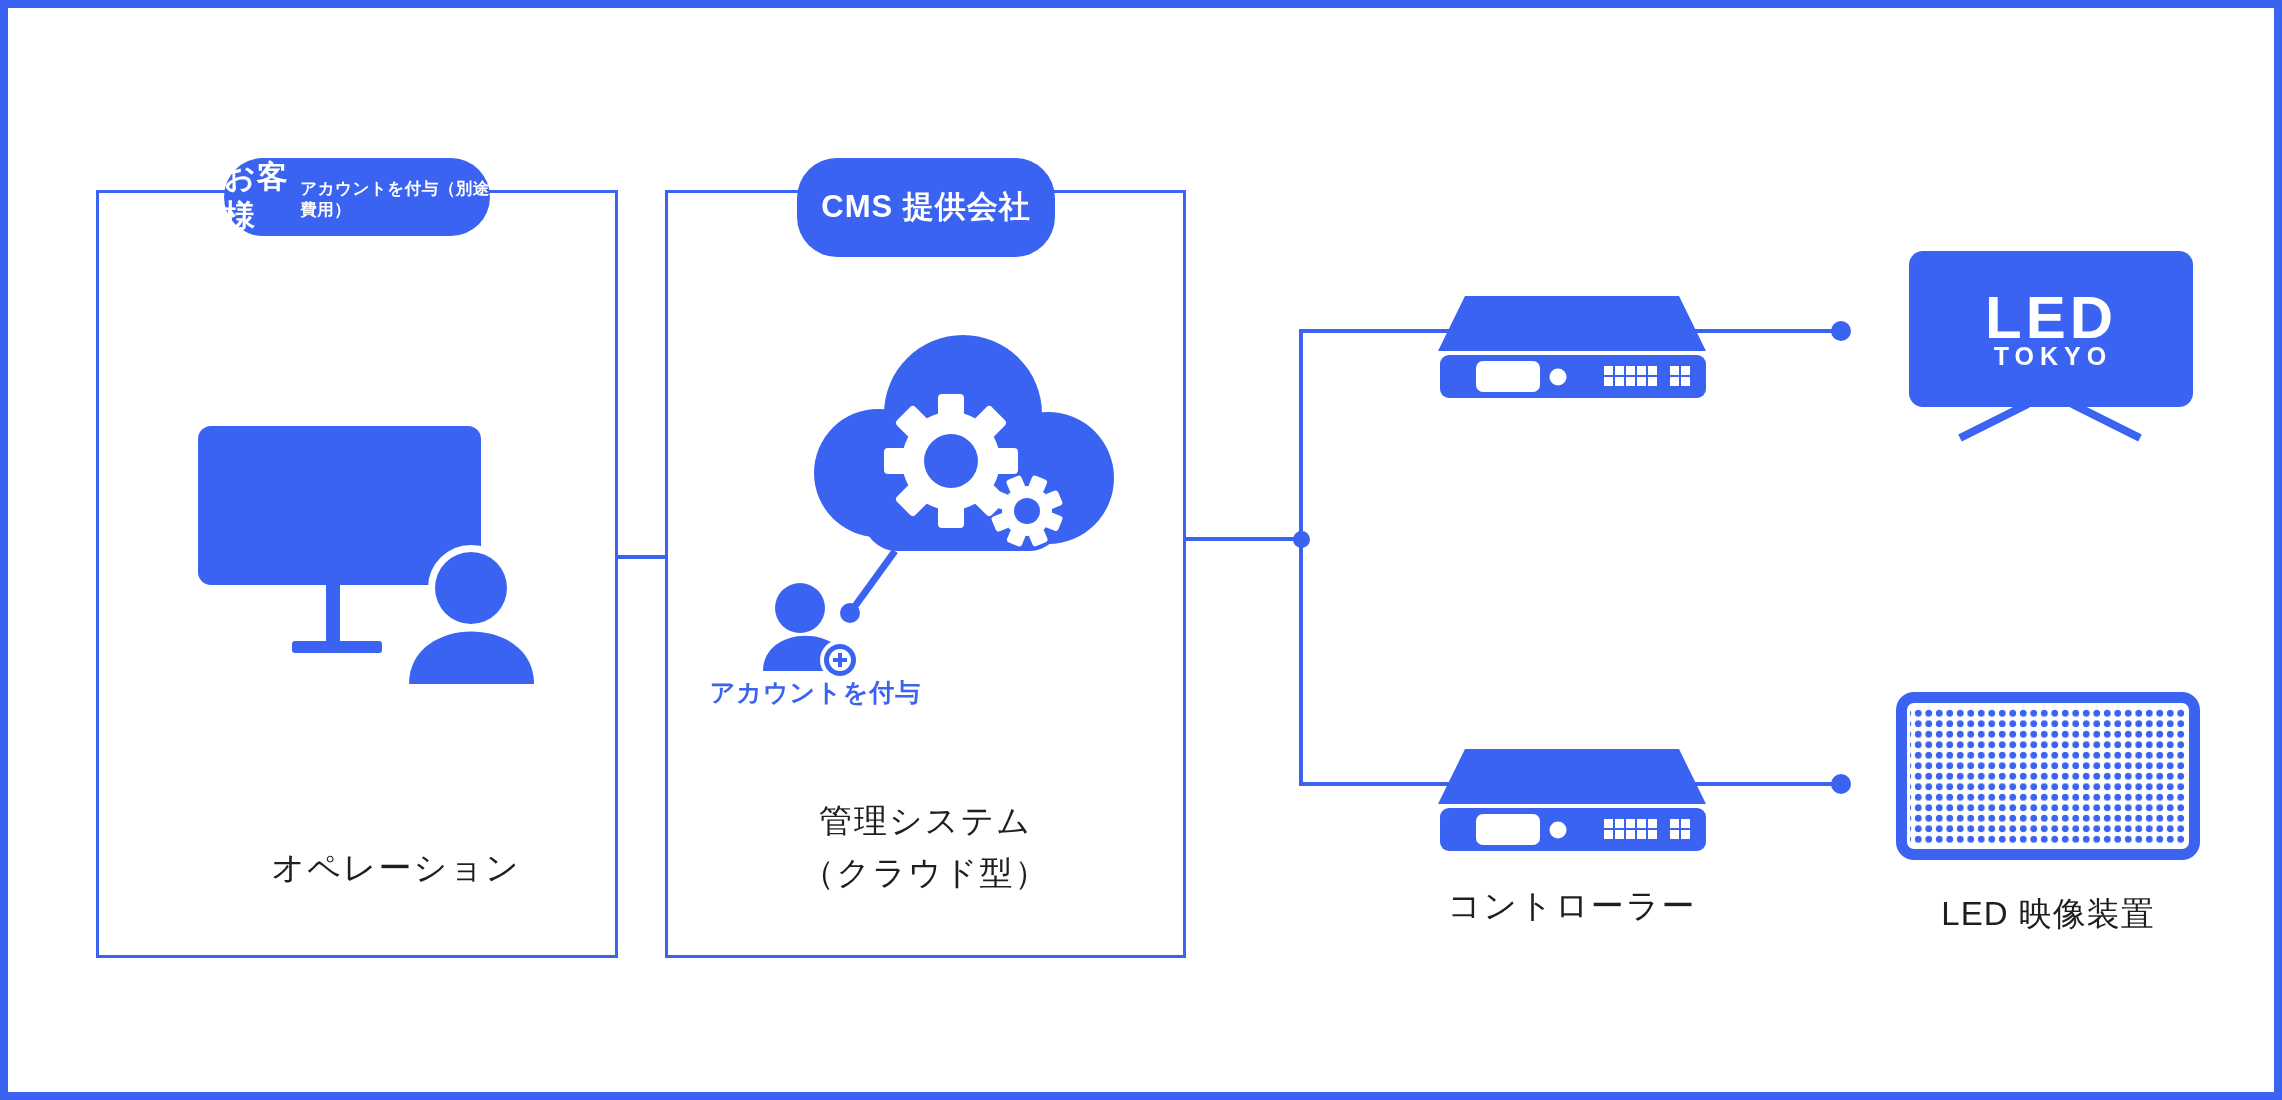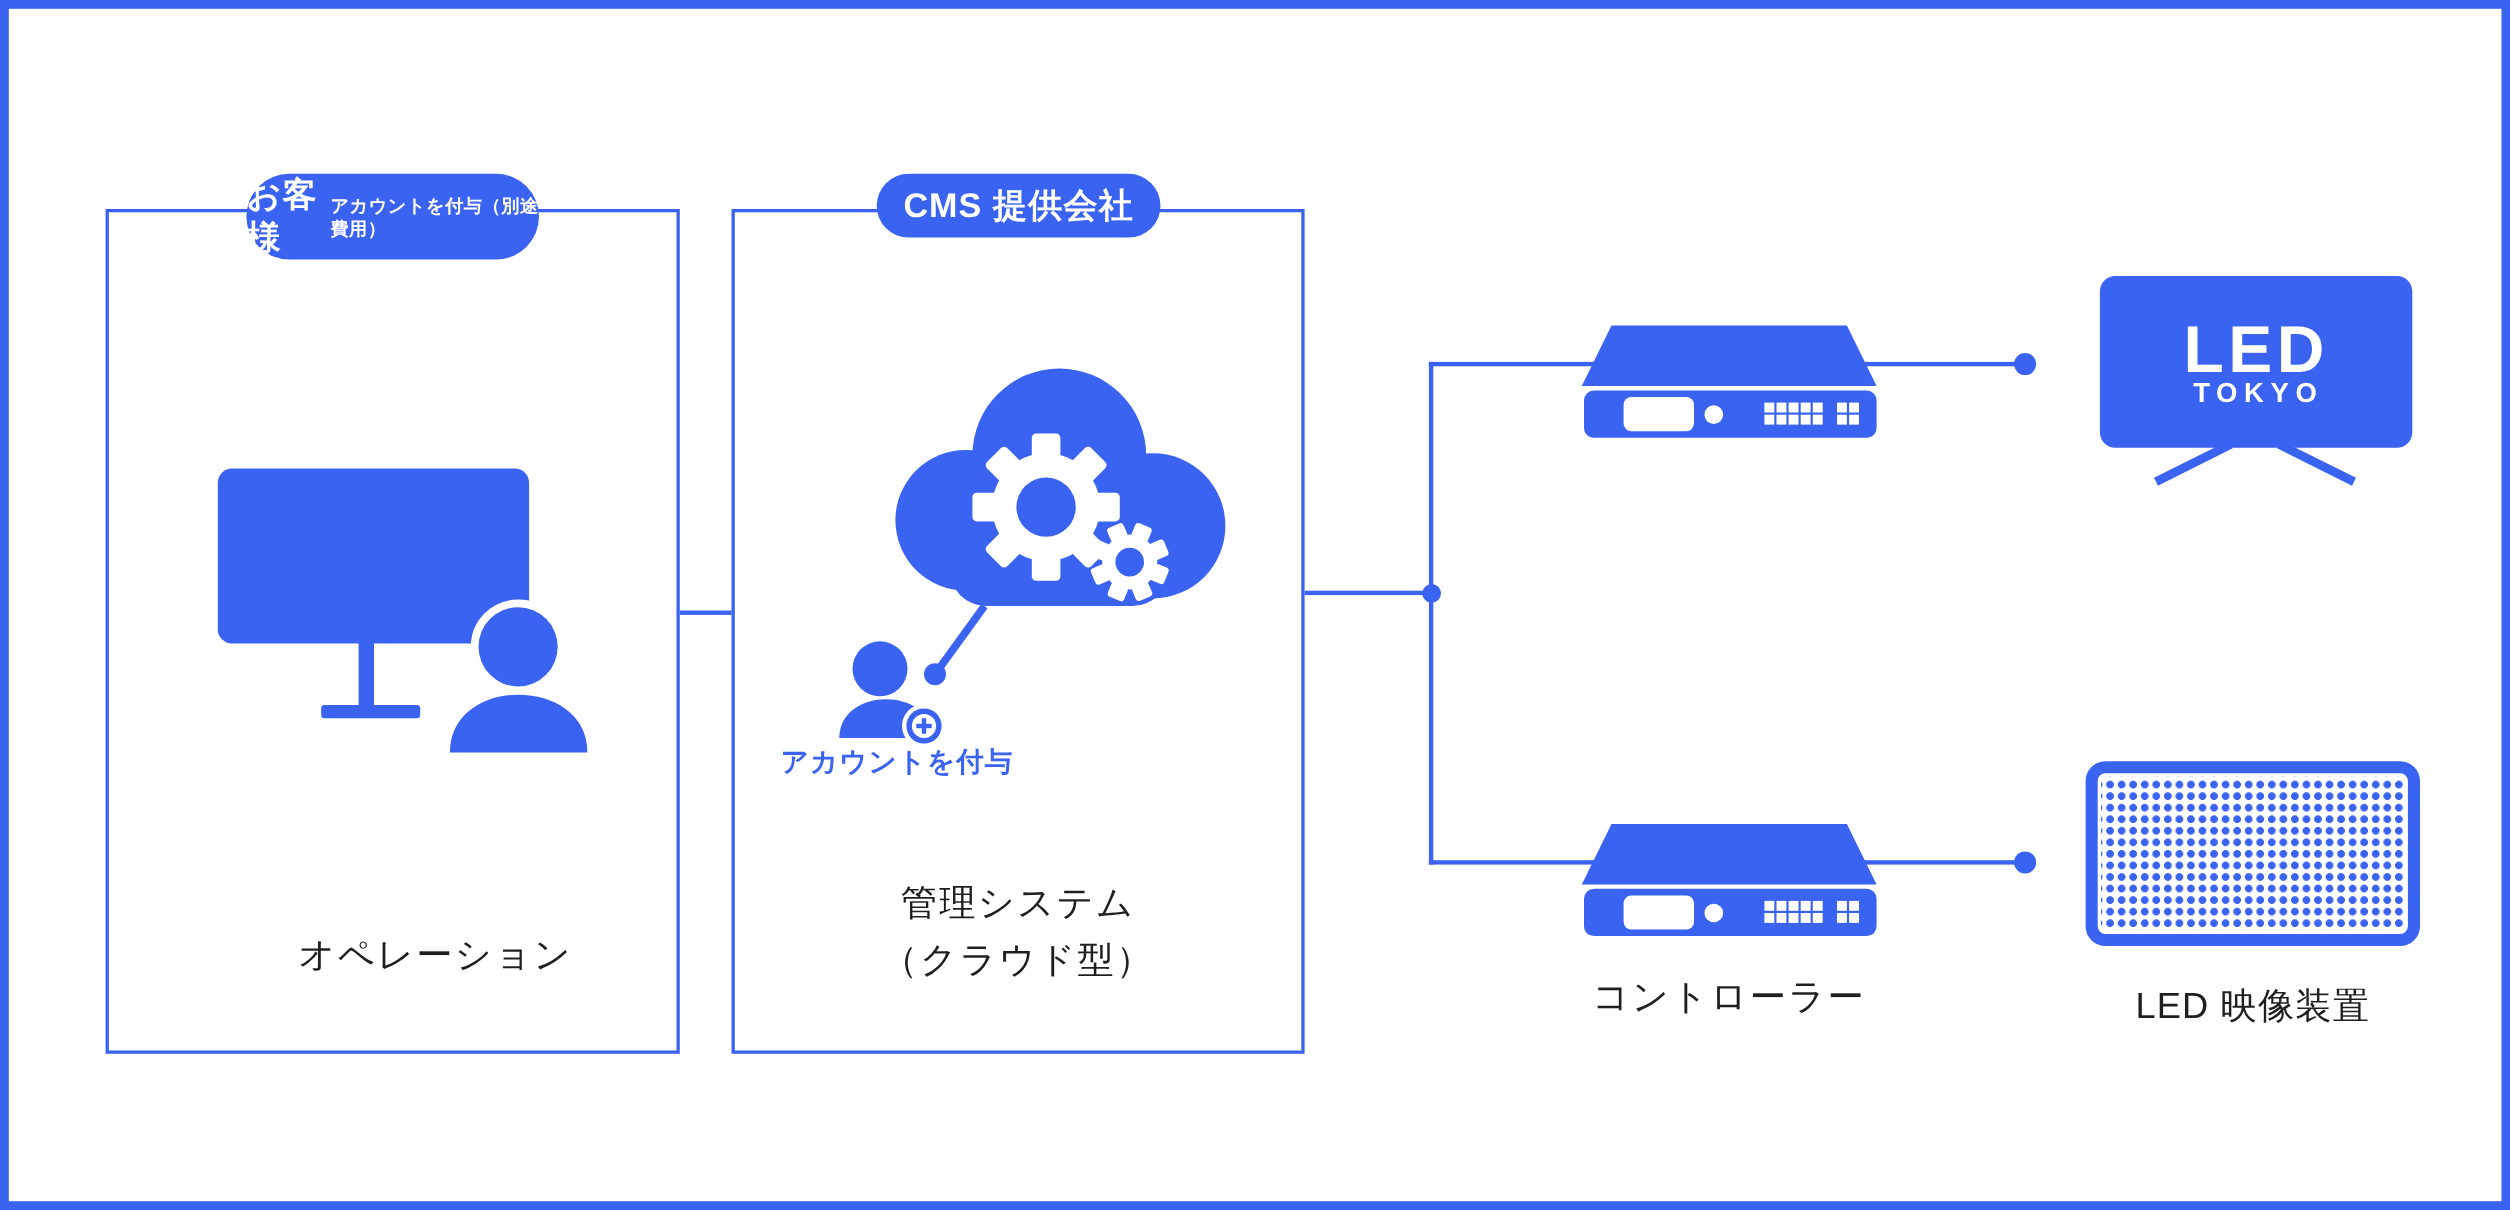--- a/index.html
+++ b/index.html
@@ -122,21 +122,21 @@
     <rect class="f-accent" x="104" y="225" width="90" height="12" rx="3"></rect>
     <circle class="person-outline" cx="283" cy="172" r="36"></circle>
     <path class="person-outline" d="M221,268 C221,198 346,198 346,268 Z"></path>
   </svg>
 
   <div class="caption" style="left:88px;top:790px;width:600px;margin-top:44px;">
     <div>オペレーション</div>
   </div>
 
   <div class="gbox" style="left:657px;top:182px;width:521px;height:768px;"></div>
-  <div class="pill" style="left:789px;top:150px;width:258px;height:58px;">
+  <div class="pill" style="left:789px;top:150px;width:258px;height:99px;">
     <div class="pill-title">CMS 提供会社</div>
   </div>
 
   <svg style="left:715px;top:320px;" width="400" height="360" viewBox="0 0 400 360">
 
     <line class="s-accent" x1="172" y1="223" x2="127" y2="285" stroke-width="7"></line>
     <circle class="f-accent" cx="127" cy="285" r="10"></circle>
 
     <circle class="f-accent" cx="155" cy="145" r="64"></circle>
     <circle class="f-accent" cx="240" cy="86" r="79"></circle>

